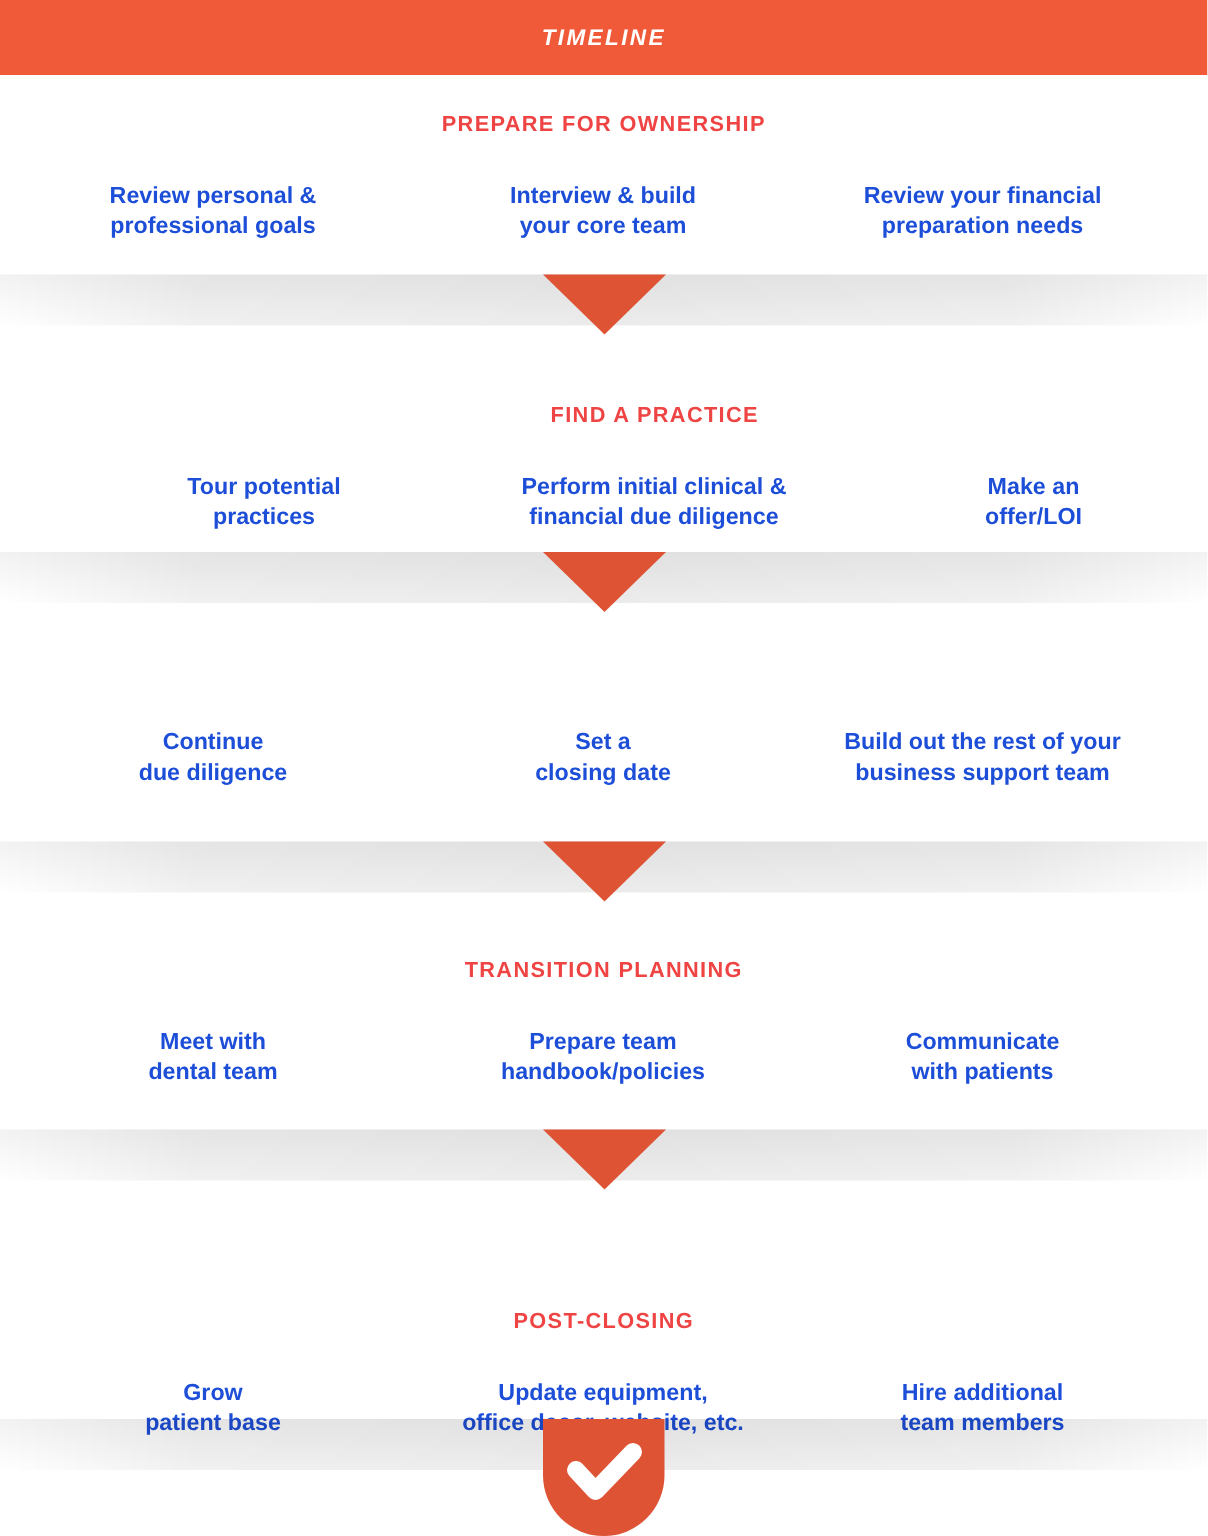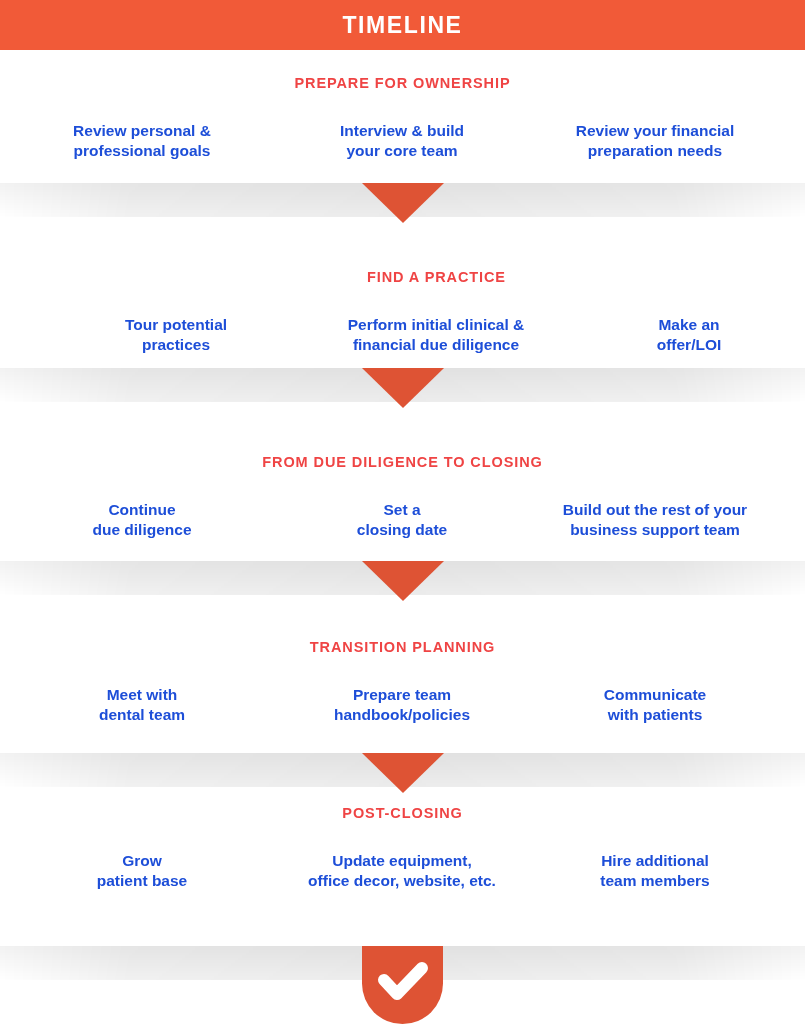--- a/index.html
+++ b/index.html
@@ -25,24 +25,25 @@
     top: 0; left: 0;
     width: 805px;
     height: 50px;
     background: #f15a38;
     display: flex;
     align-items: center;
     justify-content: center;
   }
   .header-title {
     color: #ffffff;
-    font-size: 23px;
+    font-size: 15px;
     font-weight: bold;
     letter-spacing: 1.6px;
     line-height: 1;
+    font-style: italic;
   }
 
   
   .section {
     position: absolute;
     left: 0;
     width: 805px;
   }
   .section-heading {
     text-align: center;
@@ -143,21 +144,20 @@
 financial due diligence</div>
       <div class="col col-2">Make an
 offer/LOI</div>
     </div>
   </div>
 
   <div class="divider" style="top:368px;"></div>
   <div class="arrow" style="top:368px; left:362px;"></div>
 
   <div class="section" style="top:455px;">
-    <div class="section-heading">FROM DUE DILIGENCE TO CLOSING</div>
     <div class="columns" style="margin-top:30px;">
       <div class="col col-0">Continue
 due diligence</div>
       <div class="col col-1">Set a
 closing date</div>
       <div class="col col-2">Build out the rest of your
 business support team</div>
     </div>
   </div>
 
@@ -172,21 +172,21 @@
       <div class="col col-1">Prepare team
 handbook/policies</div>
       <div class="col col-2">Communicate
 with patients</div>
     </div>
   </div>
 
   <div class="divider" style="top:753px;"></div>
   <div class="arrow" style="top:753px; left:362px;"></div>
 
-  <div class="section" style="top:806px;">
+  <div class="section" style="top:874px;">
     <div class="section-heading">POST-CLOSING</div>
     <div class="columns" style="margin-top:30px;">
       <div class="col col-0">Grow
 patient base</div>
       <div class="col col-1">Update equipment,
 office decor, website, etc.</div>
       <div class="col col-2">Hire additional
 team members</div>
     </div>
   </div>

